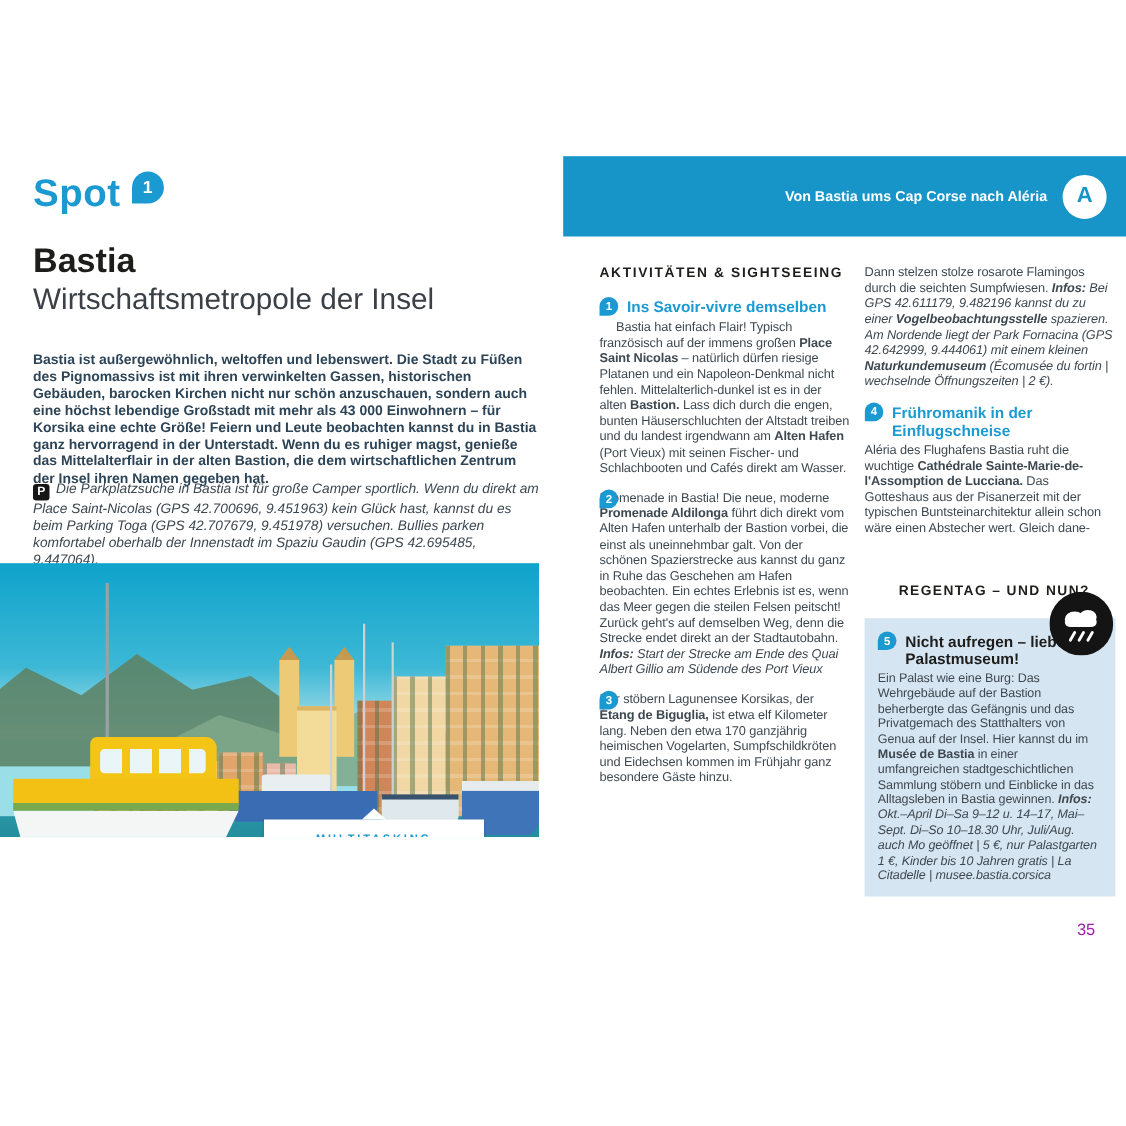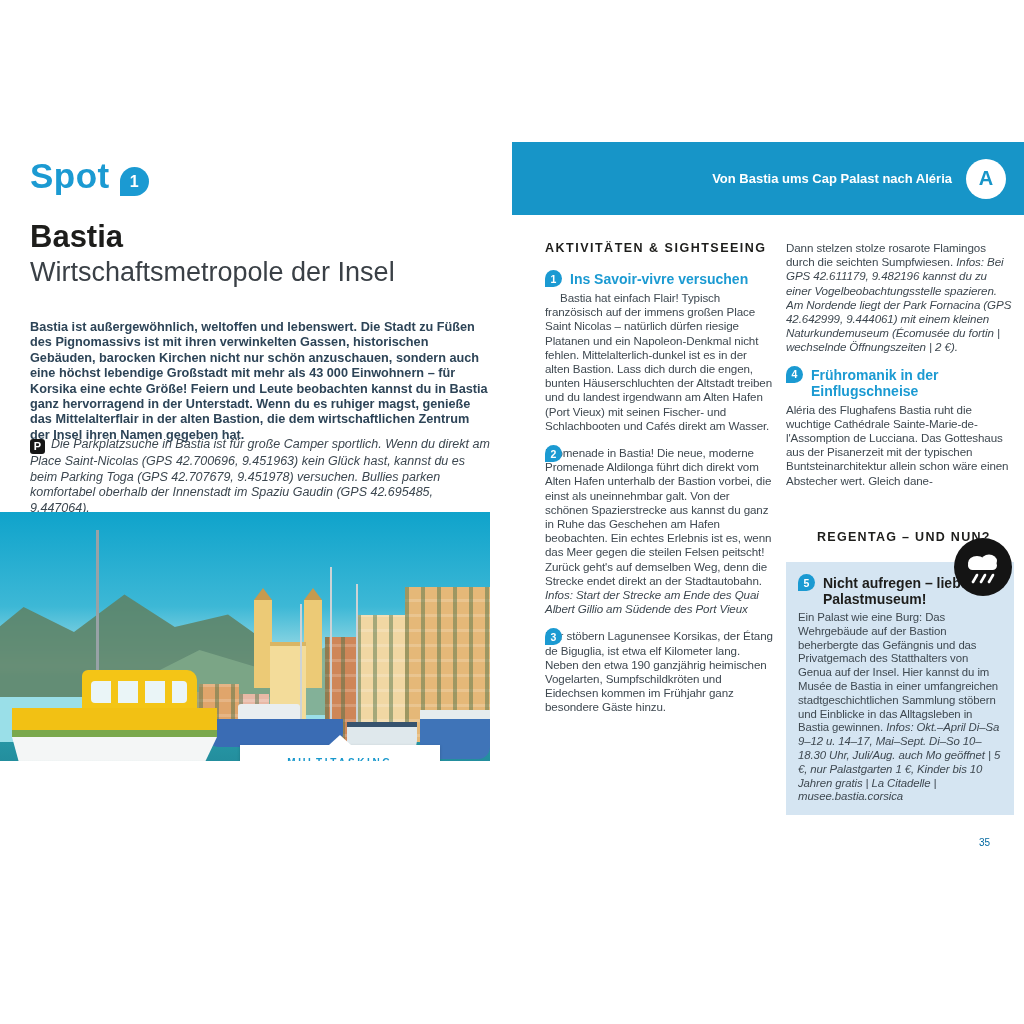--- a/index.html
+++ b/index.html
@@ -3,24 +3,24 @@
 <meta charset="utf-8">
 <style>
   :root{
     --blue:#1b9ad2; --bar:#1795c8; --boxbg:#d5e5f2;
     --ink:#1d1d1b; --body:#3e4850; --navy:#2d4457;
   }
   html,body{margin:0;padding:0;}
   body{width:1024px;height:1024px;background:#ffffff;
        font-family:"Liberation Sans", sans-serif;position:relative;overflow:hidden;}
   .abs{position:absolute;}
-  .b{font-weight:normal;} .i{font-style:italic;}
-
-  
-  #spot-row{left:30px;top:156px;display:flex;align-items:flex-end;gap:10px;}
+  .b{font-weight:bold;} .i{font-style:italic;}
+
+  
+  #spot-row{left:30px;top:156px;display:flex;align-items:flex-start;gap:10px;}
   #spot-word{font-size:35px;font-weight:bold;color:var(--blue);letter-spacing:.5px;}
   .pin{background:var(--blue);border-radius:50% 50% 50% 0;color:#fff;font-weight:bold;
        display:flex;align-items:center;justify-content:center;font-style:normal;}
   #spot-pin{width:29px;height:29px;font-size:16px;}
   #page-title{left:30px;top:219px;font-size:31px;font-weight:bold;color:var(--ink);}
   #page-subtitle{left:30px;top:257px;font-size:27px;font-weight:400;color:#3a4046;}
   #intro{left:30px;top:320px;width:460px;font-size:12.7px;font-weight:bold;
          line-height:15.4px;color:var(--navy);}
   #parking{left:30px;top:437px;width:460px;font-size:12.5px;font-style:italic;
            line-height:15.6px;color:#3c4750;}
@@ -119,21 +119,21 @@
   .ihead .pin{position:absolute;left:0;top:-1px;width:17px;height:17px;font-size:10.5px;}
   .ihead.dark{color:var(--ink);}
   .ibody{margin:0;font-size:11.6px;line-height:14.2px;color:var(--body);letter-spacing:-.1px;}
   .indent .ibody, p.indent{text-indent:15px;}
   #regentag{left:786px;top:530px;width:228px;font-size:12.5px;font-weight:bold;
       letter-spacing:1.3px;color:var(--ink);padding-left:31px;}
   #rain-box{left:786px;top:562px;width:228px;background:var(--boxbg);
       padding:13px 12px 11px;box-sizing:border-box;}
   #rain-box .ibody{font-size:11.4px;line-height:13.8px;}
   #cloud-icon{left:954px;top:538px;width:58px;height:58px;}
-  #page-num{left:979px;top:837px;font-size:10px;color:#0369a1;}
+  #page-num{left:979px;top:837px;font-size:15px;color:#a21caf;}
 </style>
 </head>
 <body>
 
 <div class="abs" id="spot-row">
   <span id="spot-word">Spot</span>
   <span class="pin" id="spot-pin">
       <span>1</span>
     </span>
 </div>
@@ -187,48 +187,48 @@
   <div class="abs cloth"></div>
 
   <div class="abs" id="badge">
     <span class="notch"></span>
     <div id="badge-title">MULTITASKING</div>
     <div id="badge-rule"></div>
   </div>
 </div>
 
 <div class="abs" id="route-bar">
-  <span id="route-title">Von Bastia ums Cap Palast nach Aléria</span>
+  <span id="route-title">Von Bastia ums Cap Corse nach Aléria</span>
   <span id="route-badge">
       <span>A</span>
     </span>
 </div>
 
 <div class="col" id="col1">
   <h2 class="section-heading">AKTIVITÄTEN &amp; SIGHTSEEING</h2>
 
   <article class="item indent">
     <h3 class="ihead"><span class="pin">
           <span>1</span>
-        </span><span>Ins Savoir-vivre versuchen</span></h3>
+        </span><span>Ins Savoir-vivre demselben</span></h3>
     <p class="ibody"><span>Bastia hat einfach Flair! Typisch französisch auf der immens großen </span><span class="b">Place Saint Nicolas</span><span> – natürlich dürfen riesige Platanen und ein Napoleon-Denkmal nicht fehlen. Mittelalterlich-dunkel ist es in der alten </span><span class="b">Bastion.</span><span> Lass dich durch die engen, bunten Häuserschluchten der Altstadt treiben und du landest irgendwann am </span><span class="b">Alten Hafen</span><span> (Port Vieux) mit seinen Fischer- und Schlachbooten und Cafés direkt am Wasser.</span></p>
   </article>
 
   <article class="item">
     <h3 class="ihead"><span class="pin">
           <span>2</span>
         </span></h3>
     <p class="ibody"><span>Promenade in Bastia! Die neue, moderne </span><span class="b">Promenade Aldilonga</span><span> führt dich direkt vom Alten Hafen unterhalb der Bastion vorbei, die einst als uneinnehmbar galt. Von der schönen Spazierstrecke aus kannst du ganz in Ruhe das Geschehen am Hafen beobachten. Ein echtes Erlebnis ist es, wenn das Meer gegen die steilen Felsen peitscht! Zurück geht's auf demselben Weg, denn die Strecke endet direkt an der Stadtautobahn. </span><span class="b i">Infos:</span><span class="i"> Start der Strecke am Ende des Quai Albert Gillio am Südende des Port Vieux</span></p>
   </article>
 
   <article class="item">
     <h3 class="ihead"><span class="pin">
           <span>3</span>
         </span></h3>
-    <p class="ibody"><span>Der stöbern Lagunensee Korsikas, der </span><span class="b">Étang de Biguglia,</span><span> ist etwa elf Kilometer lang. Neben den etwa 190 ganzjährig heimischen Vogelarten, Sumpfschildkröten und Eidechsen kommen im Frühjahr ganz besondere Gäste hinzu.</span></p>
+    <p class="ibody"><span>Der stöbern Lagunensee Korsikas, der </span><span class="b">Étang de Biguglia,</span><span> ist etwa elf Kilometer lang. Neben den etwa 170 ganzjährig heimischen Vogelarten, Sumpfschildkröten und Eidechsen kommen im Frühjahr ganz besondere Gäste hinzu.</span></p>
   </article>
 </div>
 
 <div class="col" id="col2">
   <p class="ibody" style="margin:2px 0 12px;"><span>Dann stelzen stolze rosarote Flamingos durch die seichten Sumpfwiesen. </span><span class="b i">Infos:</span><span class="i"> Bei GPS 42.611179, 9.482196 kannst du zu einer </span><span class="b i">Vogelbeobachtungsstelle</span><span class="i"> spazieren. Am Nordende liegt der Park Fornacina (GPS 42.642999, 9.444061) mit einem kleinen </span><span class="b i">Naturkundemuseum</span><span class="i"> (Écomusée du fortin | wechselnde Öffnungszeiten | 2 €).</span></p>
 
   <article class="item">
     <h3 class="ihead"><span class="pin">
           <span>4</span>
         </span><span>Frühromanik in der Einflugschneise</span></h3>

